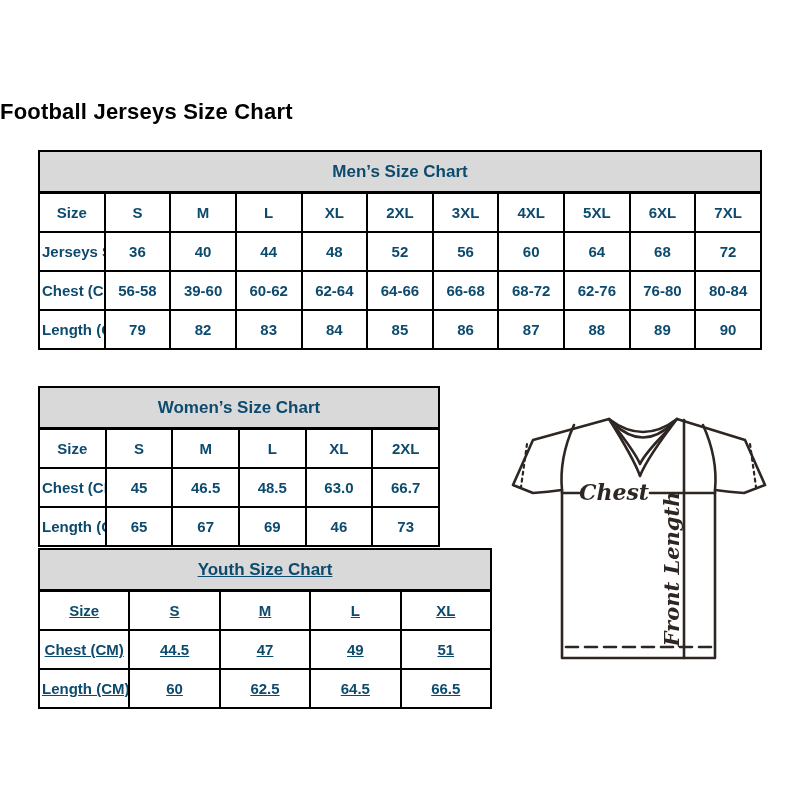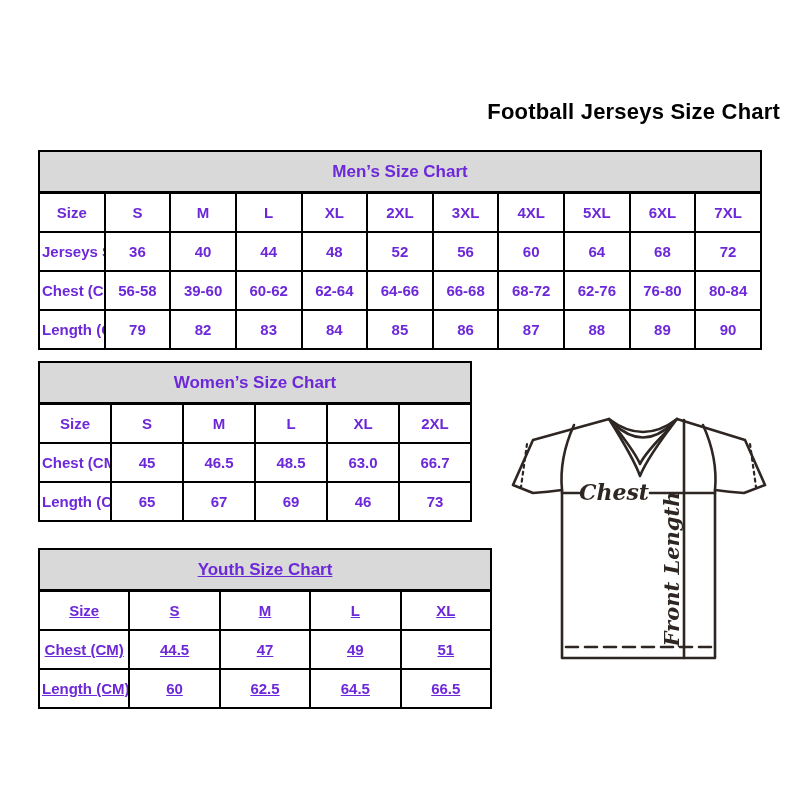--- a/index.html
+++ b/index.html
@@ -1,40 +1,40 @@
 <!DOCTYPE html>
 <html style="--header-bg: #d9d9d9;"><head>
 <meta charset="utf-8">
 <style>
   html,body{margin:0;padding:0;background:#ffffff;}
   .page{
     position:relative;width:800px;height:800px;background:#ffffff;overflow:hidden;
     font-family:"Liberation Sans",sans-serif;color:#000;
   }
   .main-title{
-    position:absolute;top:99px;left:0;width:780px;text-align:right;
+    position:absolute;top:99px;left:0;width:780px;text-align:left;
     font-size:22px;font-weight:bold;letter-spacing:0.2px;
   }
   table{
     position:absolute;border-collapse:collapse;table-layout:fixed;
-    font-weight:bold;color:#6d28d9;
+    font-weight:bold;color:#0c4a6e;
   }
   th,td{
     border:2px solid #000;text-align:center;vertical-align:middle;
     padding:0 2px;overflow:hidden;white-space:nowrap;
   }
   thead th{
     background:var(--header-bg,#d9d9d9);font-size:17px;height:39px;
     border-bottom:3px solid #000;
   }
   tbody td{font-size:15px;height:37px;}
   td.label-col{}
   #mens-table{left:38px;top:150px;width:724px;}
   #mens-table .label-col{width:110px;}
-  #womens-table{left:38px;top:361px;width:434px;}
+  #womens-table{left:38px;top:386px;width:402px;}
   #womens-table .label-col{width:110px;}
   #youth-table{left:38px;top:548px;width:454px;text-decoration:underline;}
   #youth-table .label-col{width:110px;}
   #jersey-svg{position:absolute;left:500px;top:396px;width:280px;height:280px;}
   .measure-label{
     font-family:"DejaVu Serif","Liberation Serif",serif;
     font-style:italic;font-weight:bold;
   }
 </style>
 </head>

